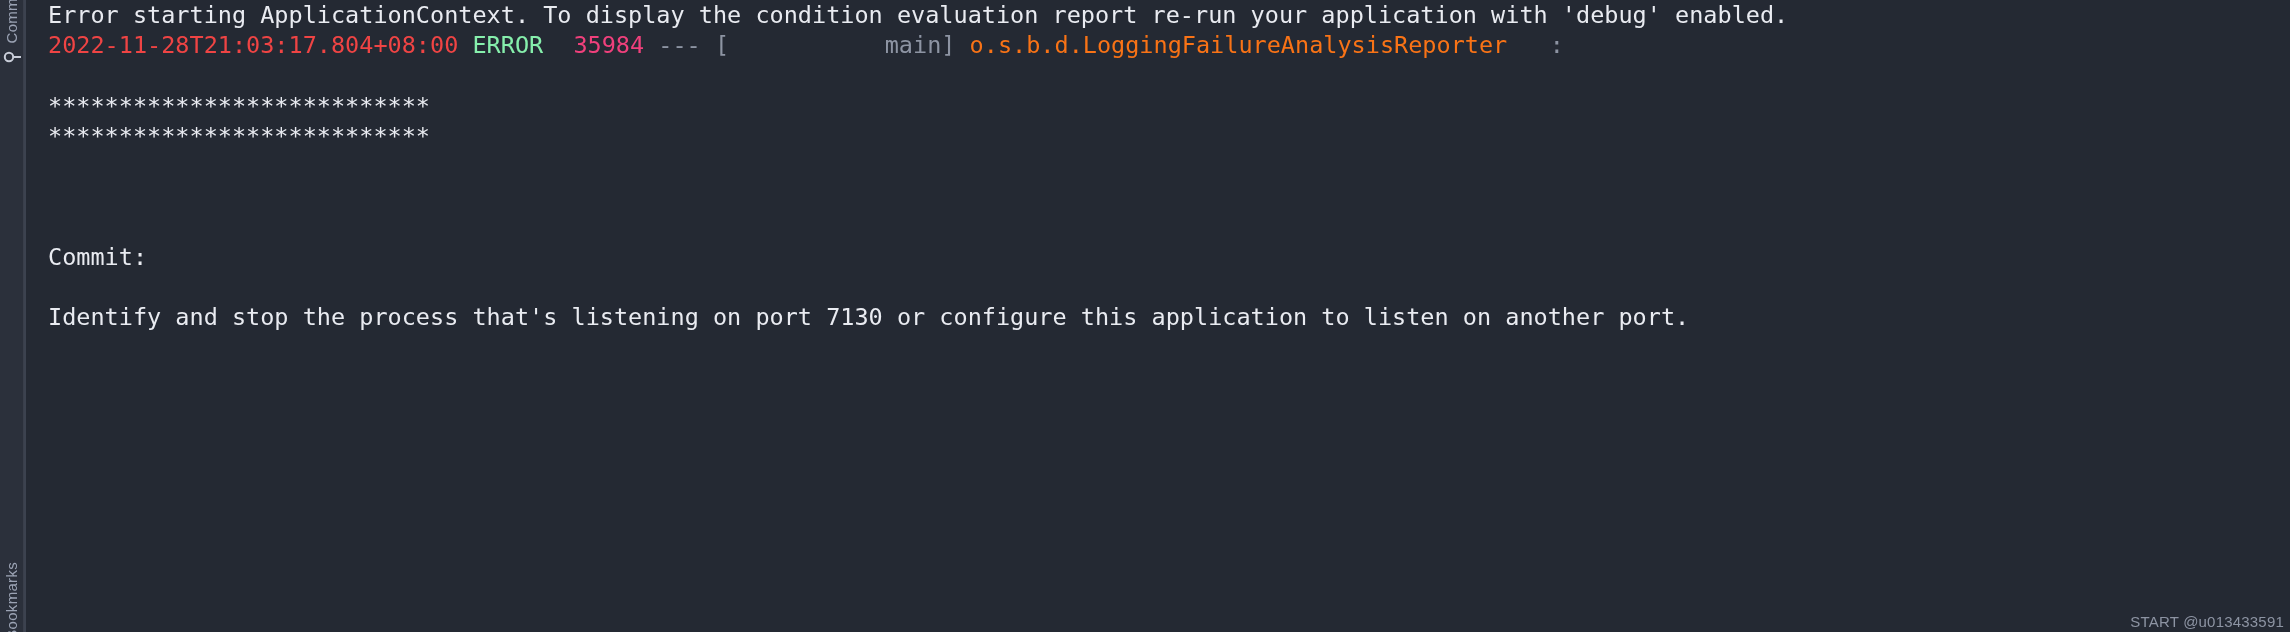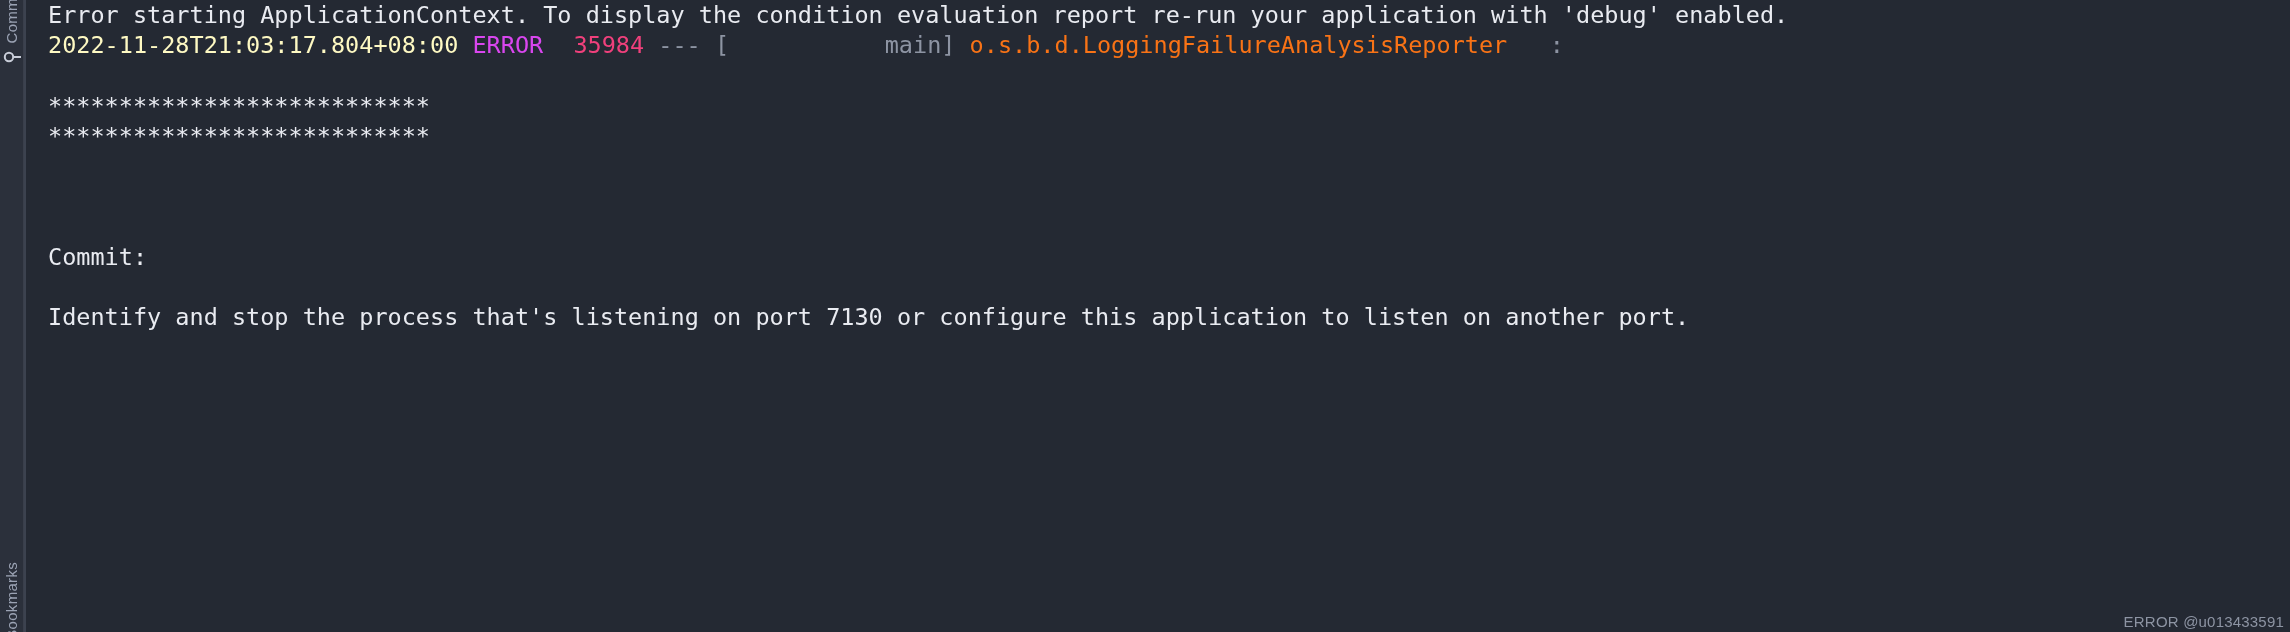--- a/index.html
+++ b/index.html
@@ -96,22 +96,22 @@
     font-size: 23.5px;
     line-height: 30.2px;
     white-space: pre;
     color: #e8eaf0;
     letter-spacing: 0px;
     height: 30.2px;
   }
   .line.blank { color: transparent; }
 
   .c-white   { color: #e9ebf1; }
-  .c-gray    { color: #fef9c3; }
-  .c-error   { color: #d946ef; }
+  .c-gray    { color: #ef4444; }
+  .c-error   { color: #86efac; }
   .c-pid     { color: #f0407c; margin-left: 16px; }
   .c-dim     { color: #8d94a3; }
   .c-logger  { color: #f97316; }
   .c-bracket { color: #8d94a3; }
 
   
   .watermark {
     position: absolute;
     right: 6px;
     bottom: 2px;
@@ -168,16 +168,16 @@
       <div class="line blank">&nbsp;</div>
 
       <div class="line c-white">Commit:</div>
 
       <div class="line blank">&nbsp;</div>
 
       <div class="line c-white">Identify and stop the process that's listening on port 7130 or configure this application to listen on another port.</div>
 
     </div>
 
-    <div class="watermark">ERROR @u013433591</div>
+    <div class="watermark">START @u013433591</div>
   </div>
 
 </div>
 
 </body></html>

